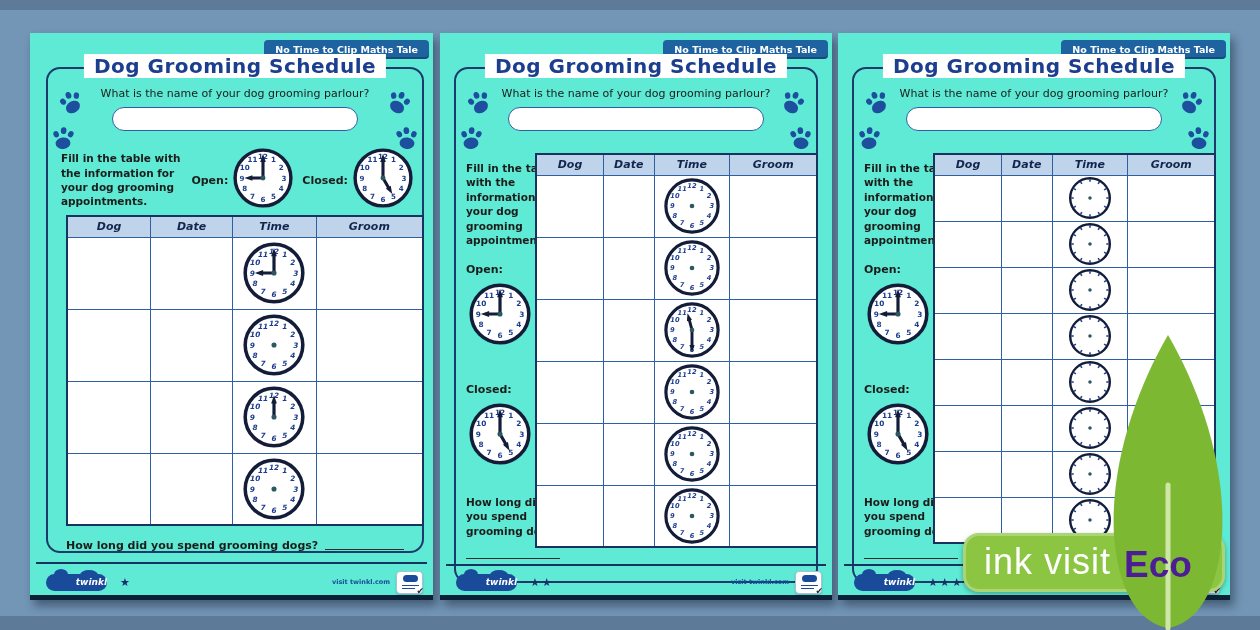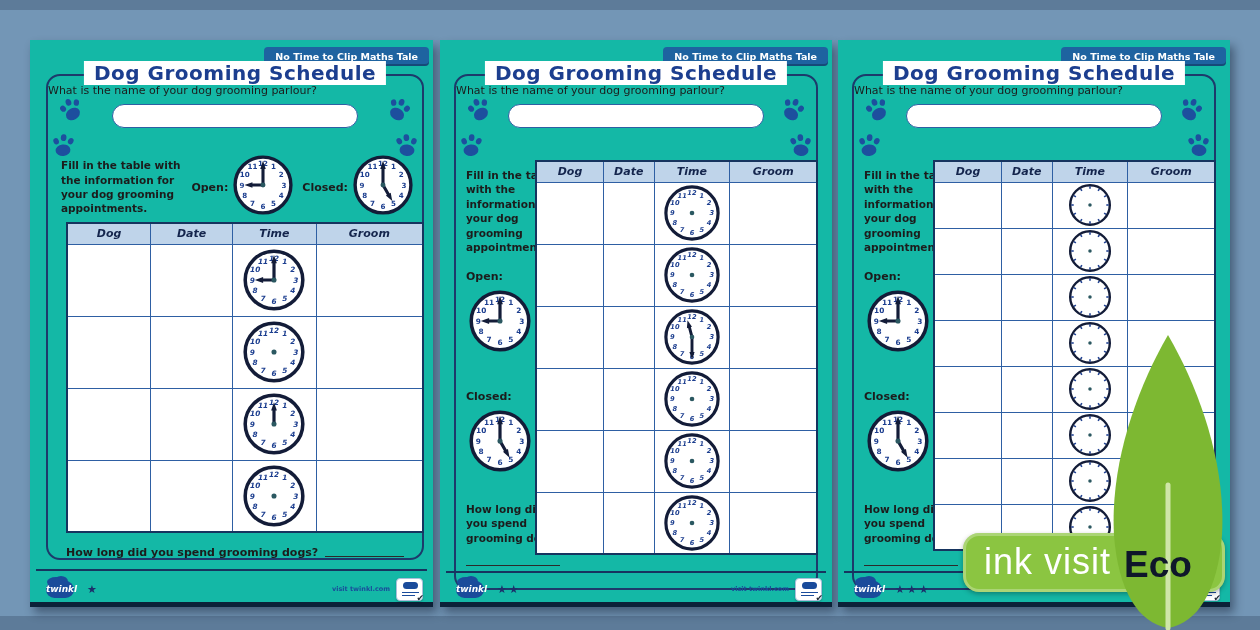--- a/index.html
+++ b/index.html
@@ -2,40 +2,40 @@
 <html><head>
 <meta charset="utf-8">
 <style>
   * { margin:0; padding:0; box-sizing:border-box; }
   html,body { width:1260px; height:630px; overflow:hidden; }
   body { position:relative; background:#7396b6; font-family:"DejaVu Sans", sans-serif; }
   .band { position:absolute; left:0; width:100%; background:#5d7b99; }
   .band.top { top:0; height:10px; }
   .band.bottom { top:616px; height:14px; }
 
-  .page { position:absolute; top:40px; height:567px; background:#14b8a6;
+  .page { position:absolute; top:33px; height:567px; background:#5eead4;
           border-bottom:5px solid #0c2138;
           box-shadow:4px 6px 9px rgba(10,22,42,.45); }
   .page1 { left:30px;  width:403px; }
   .page2 { left:440px; width:392px; }
   .page3 { left:838px; width:392px; }
 
   .tab { position:absolute; top:7px; right:4px; height:19px; padding:0 11px;
          background:#1e63a0; color:#fff; font-size:9.5px; font-weight:bold;
          display:flex; align-items:center; border-radius:4px;
          box-shadow:inset 0 -2px 0 rgba(0,0,0,.25); white-space:nowrap; }
 
   .box { position:absolute; top:34px; border:2px solid #1d3a6b; border-radius:14px; }
   .page1 .box { left:16px; right:9px;  height:486px; }
   .page2 .box, .page3 .box { left:14px; right:14px; height:516px; }
 
   .title { position:absolute; top:-15px; left:50%; transform:translateX(-50%);
            background:#fff; padding:0 10px; font-size:20px; font-weight:bold;
            color:#1c3e8f; white-space:nowrap; letter-spacing:.5px; }
-  .subtitle { margin-top:8px; text-align:left; font-size:11px; color:#1c1c1c; font-weight:500; }
+  .subtitle { margin-top:18px; text-align:center; font-size:11px; color:#1c1c1c; font-weight:500; }
   .name-input { display:block; margin:7px auto 0; height:24px;
                 border:1.6px solid #2e5fa3; border-radius:12px; background:#fff; outline:none; }
   .page1 .name-input { width:246px; } .page2 .name-input, .page3 .name-input { width:256px; }
 
   .paw { position:absolute; width:27px; height:27px; }
   .paw.l1 { left:10px; top:20px; transform:rotate(-18deg); }
   .paw.l2 { left:2px;  top:56px; transform:rotate(6deg); }
   .paw.r1 { right:10px; top:20px; transform:scaleX(-1) rotate(-18deg); }
   .paw.r2 { right:2px;  top:56px; transform:scaleX(-1) rotate(6deg); }
 
@@ -69,22 +69,22 @@
   .sb-label { font-size:11px; font-weight:600; color:#1c1c1c; }
   .sb-open  { margin-top:15px; } .sb-clock { margin:6px 0 0 2px; }
   .sb-closed{ margin-top:33px; }
   .sb-question { margin-top:25px; }
   .sb-line { margin-top:20px; width:94px; border-bottom:1.4px solid #2b2b2b; height:1px; }
 
   .footer-divider { position:absolute; left:6px; right:6px; top:529px; height:2px; background:#16345f; }
   .page2 .footer-divider, .page3 .footer-divider { top:531px; }
   .footer { position:absolute; left:16px; right:10px; top:537px; height:24px;
             display:flex; align-items:center; }
-  .cloud-logo { position:relative; width:28px; height:17px; background:#1a4b9b; border-radius:9px;
-                display:flex; align-items:center; justify-content:flex-start; }
+  .cloud-logo { position:relative; width:61px; height:17px; background:#1a4b9b; border-radius:9px;
+                display:flex; align-items:center; justify-content:flex-end; }
   .cloud-logo::before { content:""; position:absolute; left:8px; top:-5px; width:14px; height:11px;
                 background:#1a4b9b; border-radius:50%; }
   .cloud-logo::after { content:""; position:absolute; right:9px; top:-4px; width:18px; height:10px;
                 background:#1a4b9b; border-radius:50%; }
   .cloud-logo span { position:relative; z-index:1; color:#fff; font-size:9px; font-weight:bold; font-style:italic; }
   .stars { margin-left:13px; color:#1c2f6b; font-size:11px; letter-spacing:2px; }
   .footer-right { margin-left:auto; display:flex; align-items:center; gap:6px; }
   .visit { font-size:6.5px; font-weight:bold; color:#1a4b9b; }
   .mini-badge { width:27px; height:23px; background:#fff; border:1px solid #a9bfda; border-radius:4px;
                 position:relative; box-shadow:0 1px 2px rgba(0,0,0,.2); }
@@ -94,21 +94,21 @@
   .mini-badge .mb-line1 { top:13px; width:17px; } .mini-badge .mb-line2 { top:16px; width:13px; }
   .mini-badge .mb-check { position:absolute; right:-2px; bottom:-3px; font-size:9px; color:#1b2430; }
 
   
   .eco-rect { position:absolute; left:963px; top:533px; width:262px; height:59px;
               background:#8bc541; border-radius:16px;
               box-shadow:inset 0 0 0 3px rgba(255,255,255,.28), 0 2px 5px rgba(0,0,0,.3); }
   .ink-text { position:absolute; left:984px; top:541px; font-size:36px; color:#fff;
               font-family:"Liberation Sans", sans-serif; letter-spacing:1px; }
   .leaf-svg { position:absolute; left:1100px; top:335px; width:136px; height:295px; }
-  .eco-text { position:absolute; left:1124px; top:544px; font-size:37px; font-weight:bold; color:#0f172a;
+  .eco-text { position:absolute; left:1124px; top:544px; font-size:37px; font-weight:bold; color:#4c1d95;
               font-family:"Liberation Sans", sans-serif; }
 </style>
 </head>
 <body>
 
 <div class="band top"></div>
 <div class="band bottom"></div>
 
 <div class="page page1">
   <div class="tab">No Time to Clip Maths Tale</div>

